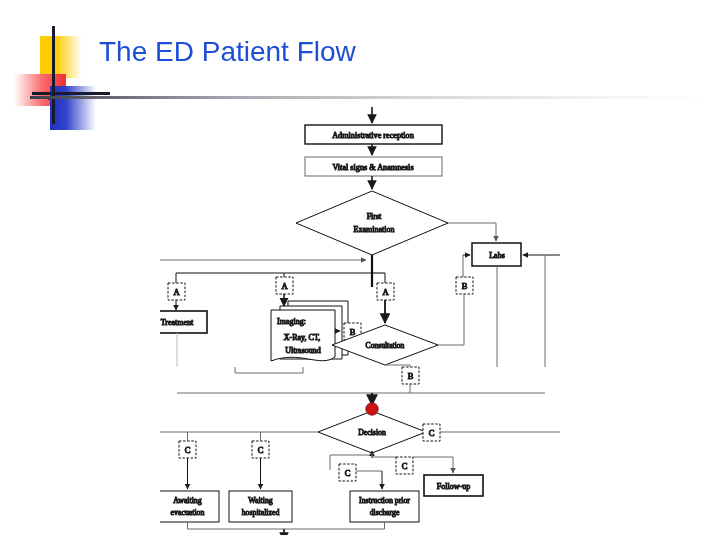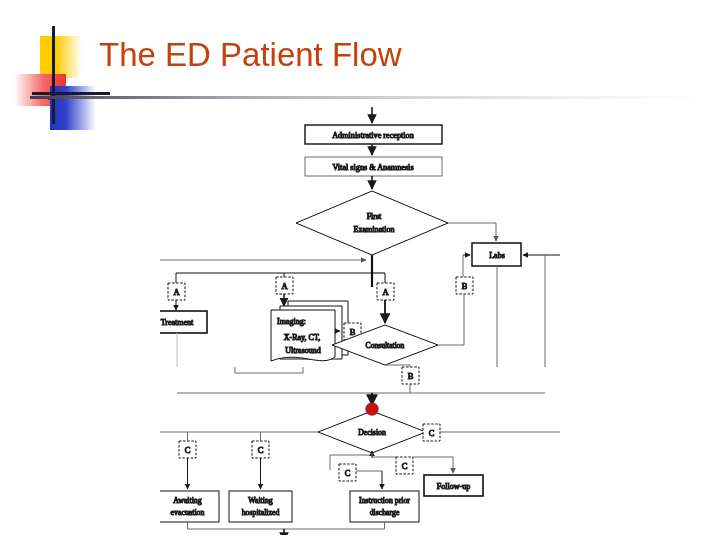--- a/index.html
+++ b/index.html
@@ -19,21 +19,21 @@
     background:linear-gradient(to left,#F03030 0%,#F86a6a 45%,#ffffff 100%);}
   .sq-blue{left:38px;top:60px;width:46px;height:44px;
     background:linear-gradient(to right,#2233BB 0%,#3344CC 35%,#ffffff 100%);}
   .ln-v{left:40px;top:0px;width:3px;height:98px;background:#1a1a2e;}
   .ln-h{left:20px;top:66px;width:78px;height:3px;background:#1a1a2e;}
   .dot-tiny{left:36px;top:72px;width:2px;height:2px;background:#8a1a1a;}
 
   
   .title{
     position:absolute;left:99px;top:36px;
-    font-size:33px;color:#c2410c;white-space:nowrap;letter-spacing:0px;
+    font-size:28px;color:#1d4ed8;white-space:nowrap;letter-spacing:0px;
   }
   .rule{
     position:absolute;left:30px;top:96px;width:682px;height:3px;
     background:linear-gradient(to right,#3a3a4a 0%,#55555f 6%,#a8a8b0 30%,#d8d8dc 58%,#f2f2f4 82%,#ffffff 100%);
   }
 
   
   #chart{position:absolute;left:160px;top:105px;}
   .nodeText{font-family:"Liberation Serif", serif;fill:#151515;}
 </style>

